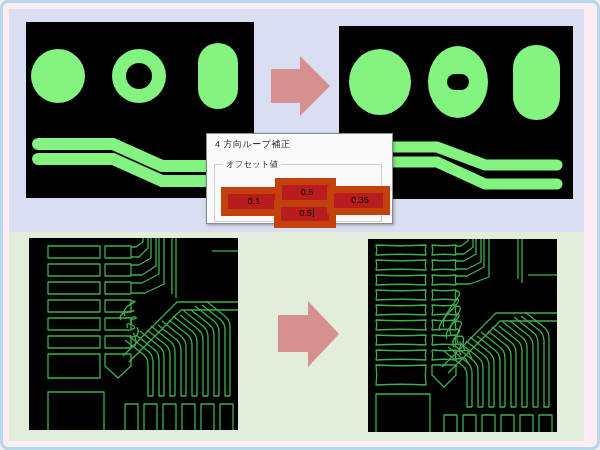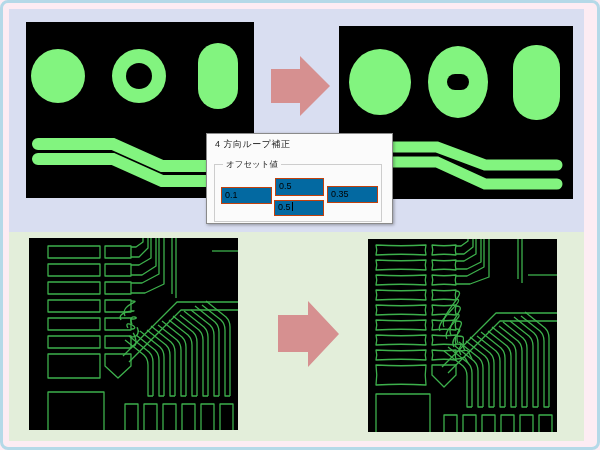--- a/index.html
+++ b/index.html
@@ -31,27 +31,28 @@
     box-shadow:1px 1px 3px rgba(0,0,0,0.35);
   }
   .dialog-title{
     position:absolute;left:0;top:0;right:0;height:20px;
     font-size:9px;color:#1a1a1a;line-height:20px;padding-left:8px;
     letter-spacing:0.5px;
   }
   .groupbox{
     position:absolute;left:7px;top:30px;width:166px;height:56px;
     border:1px solid #cdcdcd;
+    text-align:center;
   }
   .group-label{
     position:absolute;left:8px;top:-6px;background:#fbfbfb;
     padding:0 3px;font-size:8.5px;color:#1a1a1a;line-height:11px;
   }
   .field{
-    position:absolute;background:#0369a1;border:1px solid #c2410c;
+    position:absolute;background:#b91c1c;border:7px solid #c2410c;
     font-size:9px;color:#000;line-height:15px;padding-left:3px;
     overflow:hidden;white-space:nowrap;
   }
   #field-left   {left:6px;  top:22px;width:46px;height:15px;}
   #field-topc   {left:60px; top:13px;width:44px;height:16px;}
   #field-botc   {left:59px; top:35px;width:45px;height:14px;line-height:13px;}
   #field-right  {left:112px;top:21px;width:46px;height:15px;}
   .caret{
     display:inline-block;width:1px;height:9px;background:#000;
     margin-left:1px;vertical-align:-1px;

